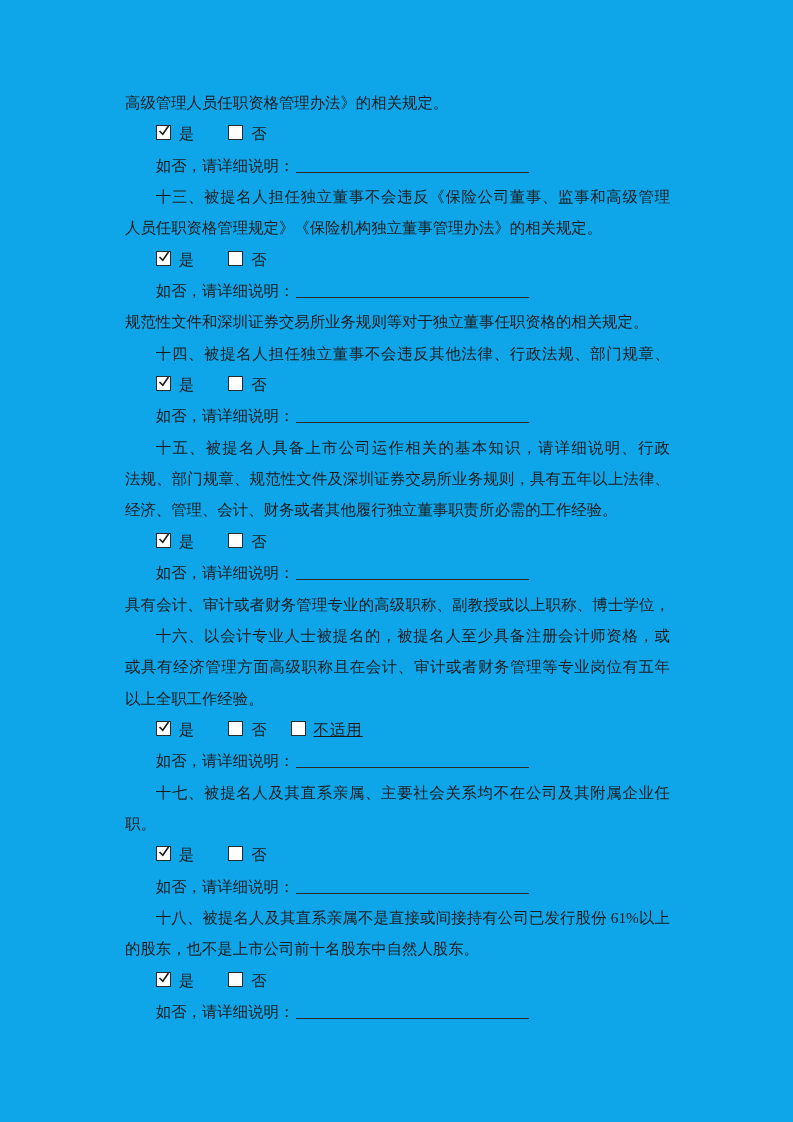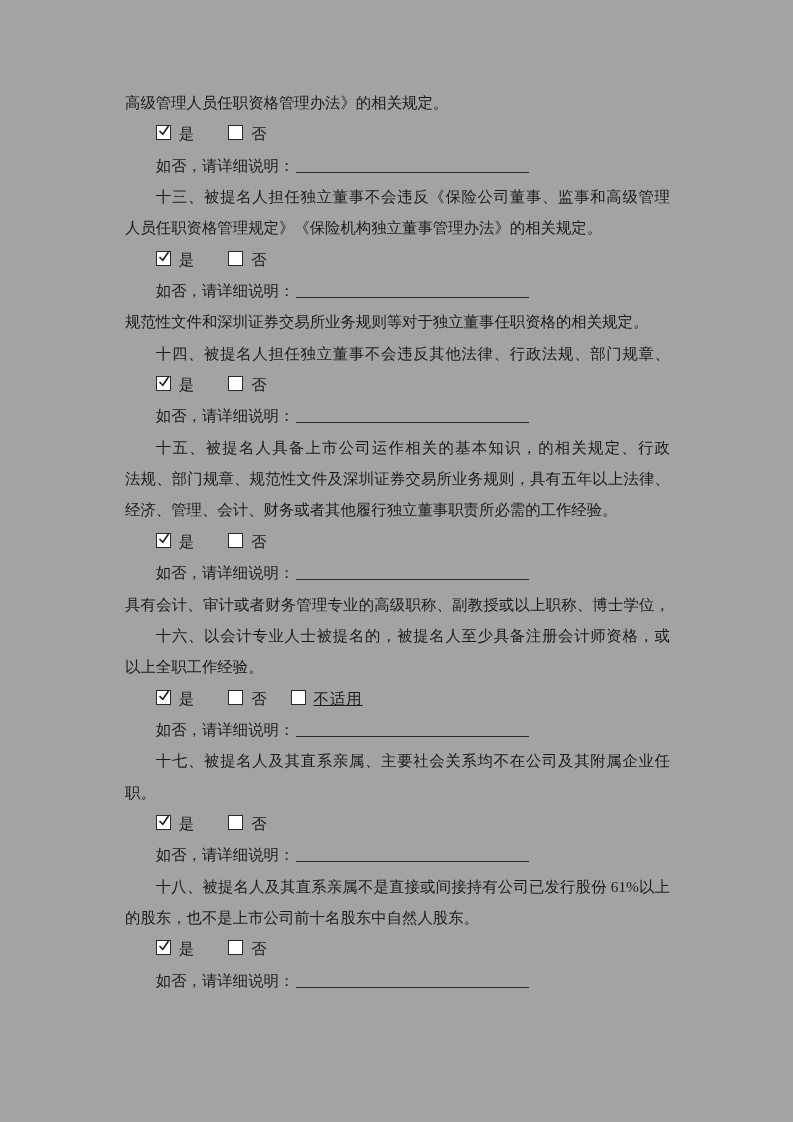--- a/index.html
+++ b/index.html
@@ -4,21 +4,21 @@
 <style>
   html, body {
     margin: 0;
     padding: 0;
     background: #ffffff;
   }
   .page {
     position: relative;
     width: 793px;
     height: 1122px;
-    background: #a3a3a3;
+    background: #0ea5e9;
     overflow: hidden;
     font-family: "Liberation Serif", "DejaVu Serif", serif;
     font-size: 15.4px;
     color: #1b1b1b;
   }
   .content {
     position: absolute;
     left: 125px;
     top: 87px;
     width: 545px;
@@ -101,36 +101,37 @@
     <div class="options"><span class="opt"><span class="cb"><svg width="16" height="16" viewBox="0 0 16 16">
                 <path d="M3.5 8 L6.8 11.2 L12.5 3" fill="none" stroke="#1b1b1b" stroke-width="1.6"></path>
               </svg></span><span class="opt-label">是</span></span><span class="opt"><span class="cb"></span><span class="opt-label">否</span></span></div>
     <div class="note">
       <span class="note-label">如否，请详细说明：</span><span class="blank"></span>
     </div>
   </section>
 
   <section class="question">
     <div class="statement">
-          <div class="line first fill">十五、被提名人具备上市公司运作相关的基本知识，的相关规定、行政</div>
+          <div class="line first fill">十五、被提名人具备上市公司运作相关的基本知识，请详细说明、行政</div>
           <div class="line fill">法规、部门规章、规范性文件及深圳证券交易所业务规则，具有五年以上法律、</div>
           <div class="line">经济、管理、会计、财务或者其他履行独立董事职责所必需的工作经验。</div>
         </div>
     <div class="options"><span class="opt"><span class="cb"><svg width="16" height="16" viewBox="0 0 16 16">
                 <path d="M3.5 8 L6.8 11.2 L12.5 3" fill="none" stroke="#1b1b1b" stroke-width="1.6"></path>
               </svg></span><span class="opt-label">是</span></span><span class="opt"><span class="cb"></span><span class="opt-label">否</span></span></div>
     <div class="note">
       <span class="note-label">如否，请详细说明：</span><span class="blank"></span>
     </div>
   </section>
 
   <section class="question">
     <div class="statement">
           <div class="line fill">具有会计、审计或者财务管理专业的高级职称、副教授或以上职称、博士学位，</div>
           <div class="line first fill">十六、以会计专业人士被提名的，被提名人至少具备注册会计师资格，或</div>
+          <div class="line fill">或具有经济管理方面高级职称且在会计、审计或者财务管理等专业岗位有五年</div>
           <div class="line">以上全职工作经验。</div>
         </div>
     <div class="options"><span class="opt"><span class="cb"><svg width="16" height="16" viewBox="0 0 16 16">
                 <path d="M3.5 8 L6.8 11.2 L12.5 3" fill="none" stroke="#1b1b1b" stroke-width="1.6"></path>
               </svg></span><span class="opt-label">是</span></span><span class="opt"><span class="cb"></span><span class="opt-label">否</span></span><span class="opt"><span class="cb"></span><span class="opt-label">不适用</span></span></div>
     <div class="note">
       <span class="note-label">如否，请详细说明：</span><span class="blank"></span>
     </div>
   </section>
 

